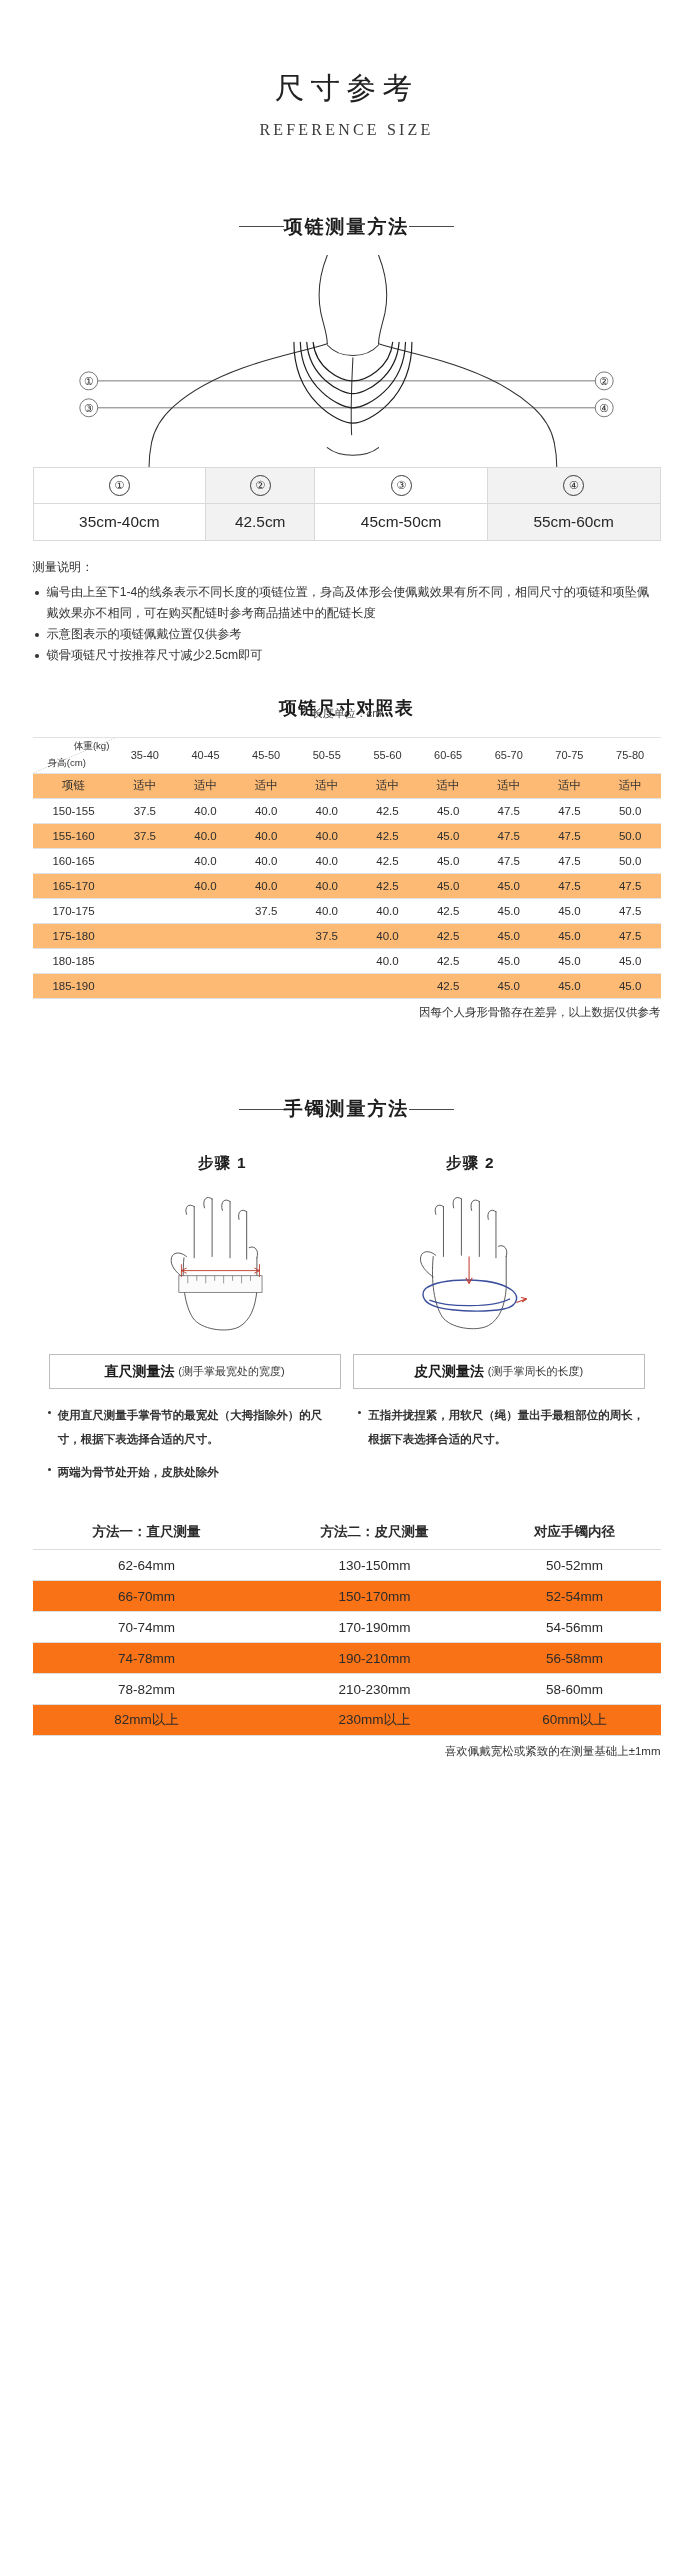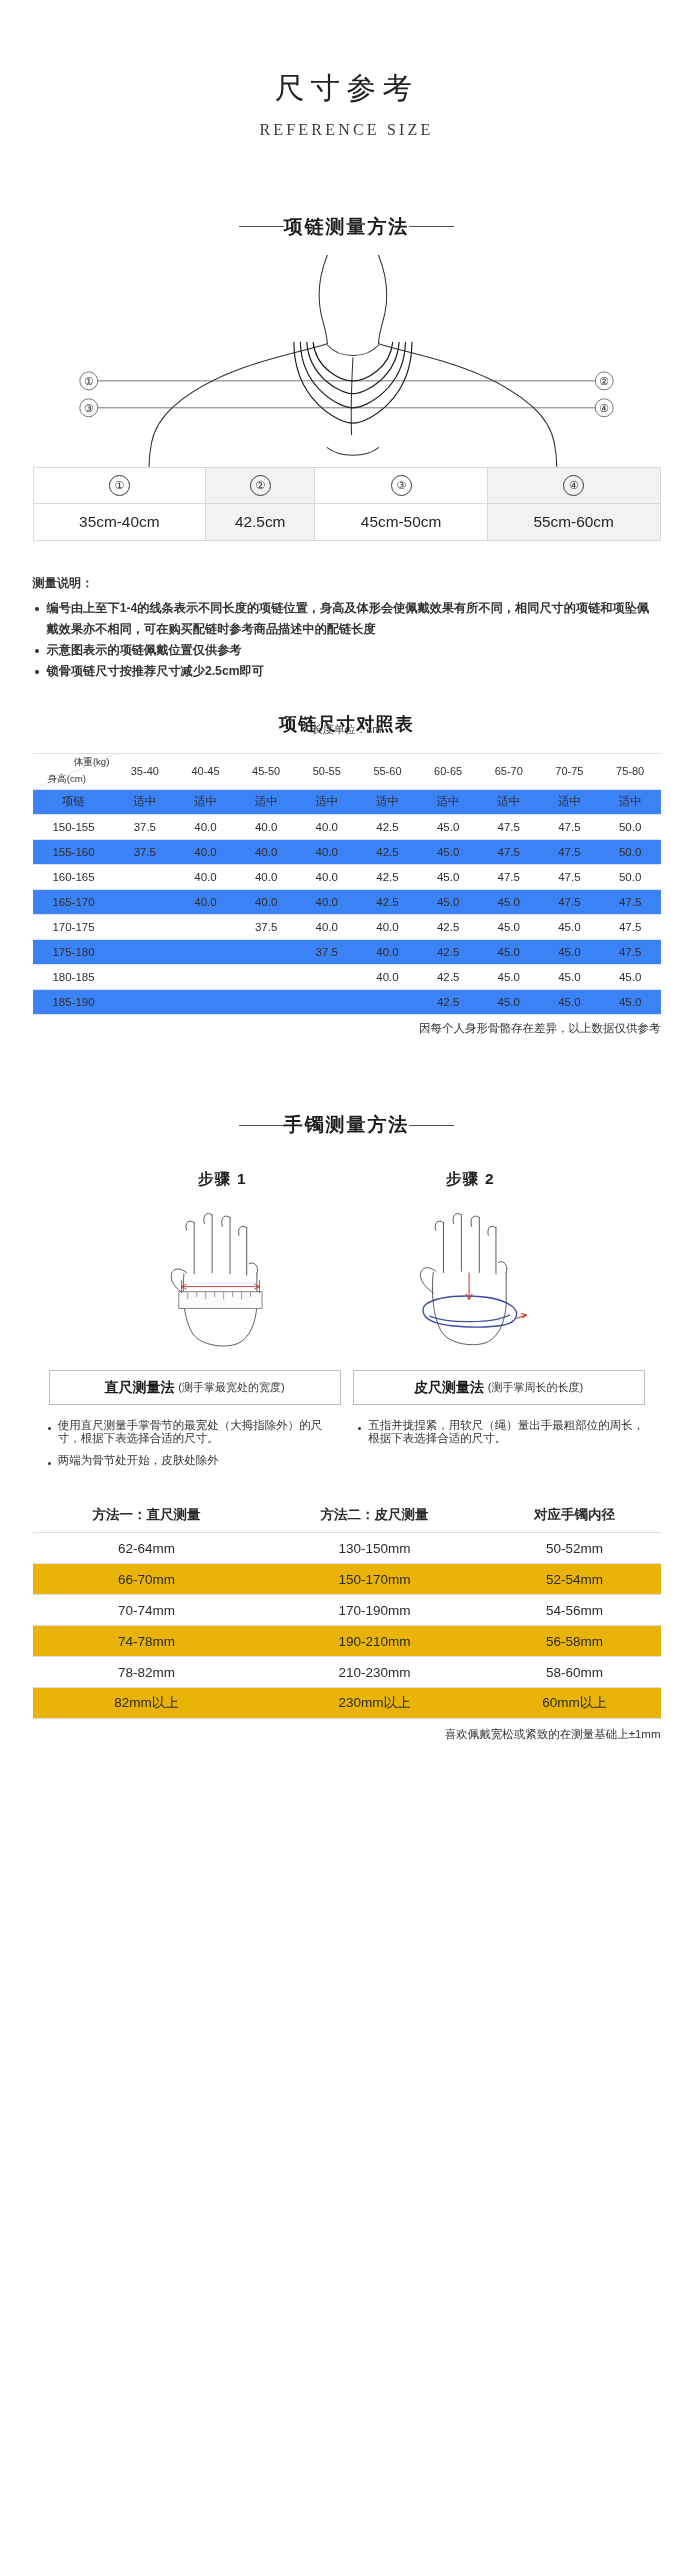--- a/index.html
+++ b/index.html
@@ -46,21 +46,21 @@
   .len-row-num td{ height:35px; }
   .len-row-val td{ height:36px; font-size:15.4px; color:#262626; }
   .len-table .shade{ background:#f2f2f2; }
   .circ{
     display:inline-block; width:19px; height:19px; line-height:18px;
     border:0.6px solid #3a3a3a; border-radius:50%; font-size:11px; color:#2b2b2b;
     text-align:center;
   }
 
   
-  .notes{ width:628px; margin:34px auto 0 auto;font-weight:bold; }
+  .notes{ width:628px; margin:18px auto 0 auto; }
   .notes .lead{ font-size:12.2px; color:#333; margin-bottom:6.4px; }
   .notes ul{ list-style:none; margin:0; padding:0; }
   .notes li{
     position:relative; padding-left:14px; font-size:12.2px; line-height:21px; color:#333;
   }
   .notes li:before{
     content:""; position:absolute; left:2.6px; top:9px; width:3.8px; height:3.8px;
     border-radius:50%; background:#333;
   }
 
@@ -74,21 +74,21 @@
   
   .size-table{
     width:628px; margin:10.3px auto 0 auto; border-collapse:collapse;
     font-size:11.5px; color:#2e2e2e;
   }
   .size-table th,.size-table td{
     border-top:0.6px solid #e2e2e2; border-bottom:0.6px solid #e2e2e2;
     text-align:center; height:22px; font-weight:400;
   }
   .size-table thead th{ font-size:11px; color:#333; }
-  .size-table tr.alt td{ background:#3b82f6; }
+  .size-table tr.alt td{ background:#fdba74; }
   .size-table .corner{ position:relative; width:82px; height:35px; padding:0;}
   .size-table .corner .diag{
     position:absolute; left:0; top:0; width:100%; height:100%;
     background:linear-gradient(to right bottom, transparent calc(50% - 0.4px), #cfcfcf 50%, transparent calc(50% + 0.4px));
   }
   .size-table .corner .tr{ position:absolute; right:5.1px; top:2.6px; font-size:9.6px; }
   .size-table .corner .bl{ position:absolute; left:15px; bottom:2.6px; font-size:9.6px; }
   .size-table .rowhead{ font-size:11.5px; }
   .table-foot{
     width:628px; margin:6.4px auto 0 auto; text-align:right; font-size:11.5px; color:#333;
@@ -103,38 +103,38 @@
   .method-box{
     width:290px; border:0.6px solid #bdbdbd; height:33px; display:flex;
     align-items:center; justify-content:center; gap:3.8px;
   }
   .method-box .b{ font-size:14px; font-weight:700; color:#1a1a1a;}
   .method-box .s{ font-size:11px; color:#333;}
 
   .method-notes{ display:flex; justify-content:center; gap:20.5px; margin-top:14px;}
   .method-notes .col{ width:290px; }
   .method-notes p{
-    margin:0 0 9px 0; font-size:11.5px; line-height:13px; color:#333;
-    position:relative; padding-left:11.5px;
+    margin:0 0 9px 0; font-size:11.5px; line-height:24px; color:#333;
+    position:relative; padding-left:11.5px;font-weight:bold;
   }
   .method-notes p:before{
     content:""; position:absolute; left:1.3px; top:7.7px; width:3.2px; height:3.2px;
     border-radius:50%; background:#333;
   }
 
   
   .br-table{
     width:628px; margin:22px auto 0 auto; border-collapse:collapse; font-size:13.5px;
   }
   .br-table th,.br-table td{
     text-align:center; height:28px; border-top:0.6px solid #ddd; border-bottom:0.6px solid #ddd;
     font-weight:400; color:#2b2b2b;
   }
   .br-table thead th{ font-weight:700; font-size:13.5px; border-top:none; height:32px;}
-  .br-table tr.alt td{ background:#eab308; }
+  .br-table tr.alt td{ background:#f97316; }
   .br-foot{ width:628px; margin:7.7px auto 0 auto; text-align:right; font-size:11.5px; color:#333;}
 
   .spacer-60{height:38px;}
   .spacer-40{height:26px;}
 </style>
 </head>
 <body>
 
 <div class="page">
 

